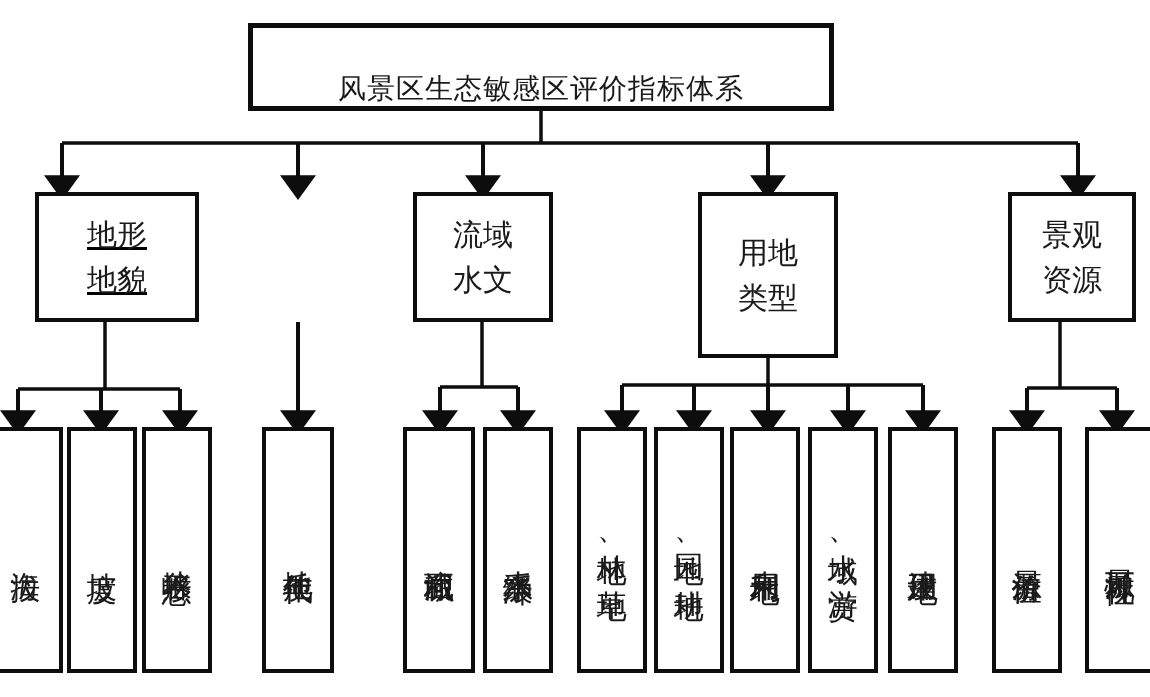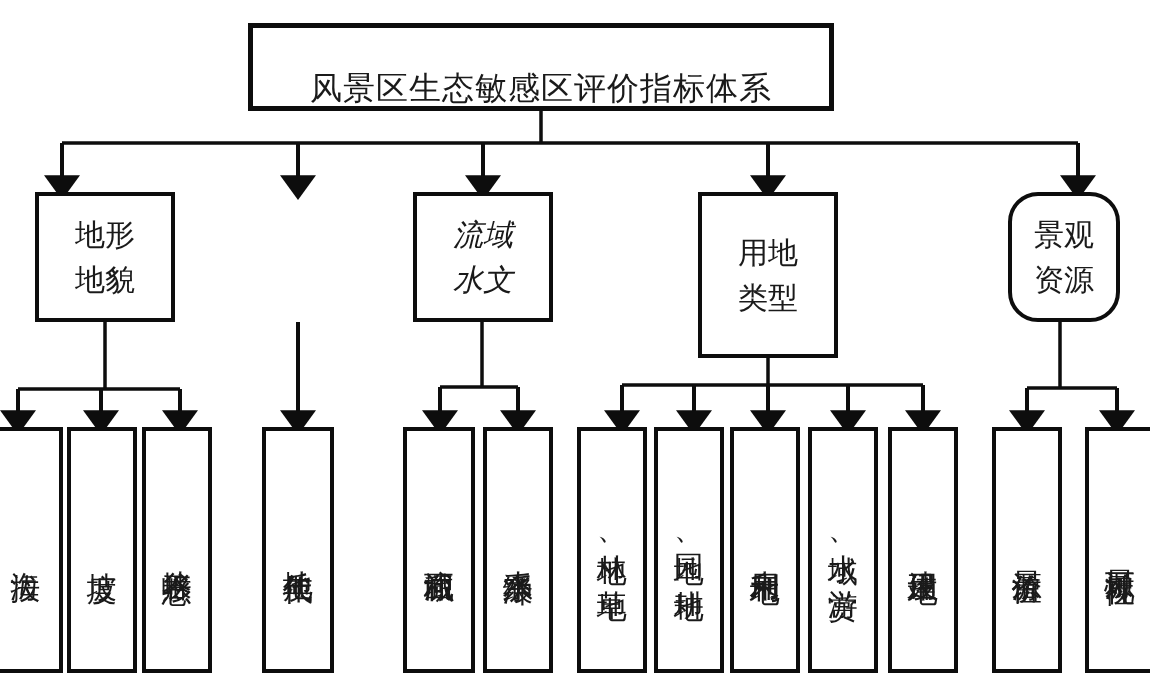--- a/index.html
+++ b/index.html
@@ -40,21 +40,21 @@
     text-align: center;
     line-height: 1.18;
     white-space: pre-line;
     font-weight: 400;
   }
   
   .node.root {
     border-width: 5px;
   }
   .node.root .node-label {
-    font-size: 32px;
+    font-size: 28px;
     letter-spacing: 1px;
     margin-top: 44px;
   }
   
   .node.cat .node-label {
     font-size: 30px;
     line-height: 1.5;
   }
   
   .node.leaf {
@@ -129,33 +129,33 @@
       <path d="M1027,388 L1117,388" stroke="#0d0d0d" stroke-width="3.5" fill="none"></path>
       <path d="M1027,388 L1027,415" stroke="#0d0d0d" stroke-width="4" fill="none" marker-end="url(#arrowhead)"></path>
       <path d="M1117,388 L1117,415" stroke="#0d0d0d" stroke-width="4" fill="none" marker-end="url(#arrowhead)"></path>
     </g>
   </svg>
 
   <div class="node root" style="left:248px; top:23px; width:586px; height:88px;">
     <span class="node-label">风景区生态敏感区评价指标体系</span>
   </div>
 
-  <div class="node cat" style="left:35px; top:192px; width:140px; height:130px;">
+  <div class="node cat" style="left:35px; top:192px; width:164px; height:130px;text-decoration:underline;">
     <span class="node-label">地形
 地貌</span>
   </div>
-  <div class="node cat" style="left:413px; top:192px; width:140px; height:130px;font-style:italic;">
+  <div class="node cat" style="left:413px; top:192px; width:140px; height:130px;">
     <span class="node-label">流域
 水文</span>
   </div>
   <div class="node cat" style="left:698px; top:192px; width:140px; height:166px;">
     <span class="node-label">用地
 类型</span>
   </div>
-  <div class="node cat" style="left:1008px; top:192px; width:112px; height:130px;border-radius:30px;">
+  <div class="node cat" style="left:1008px; top:192px; width:128px; height:130px;">
     <span class="node-label">景观
 资源</span>
   </div>
 
   <div class="node leaf" style="left:-12px; top:427px; width:75px; height:246px;">
     <span class="node-label">海拔</span>
   </div>
   <div class="node leaf" style="left:67px; top:427px; width:70px; height:246px;">
     <span class="node-label">坡度</span>
   </div>

